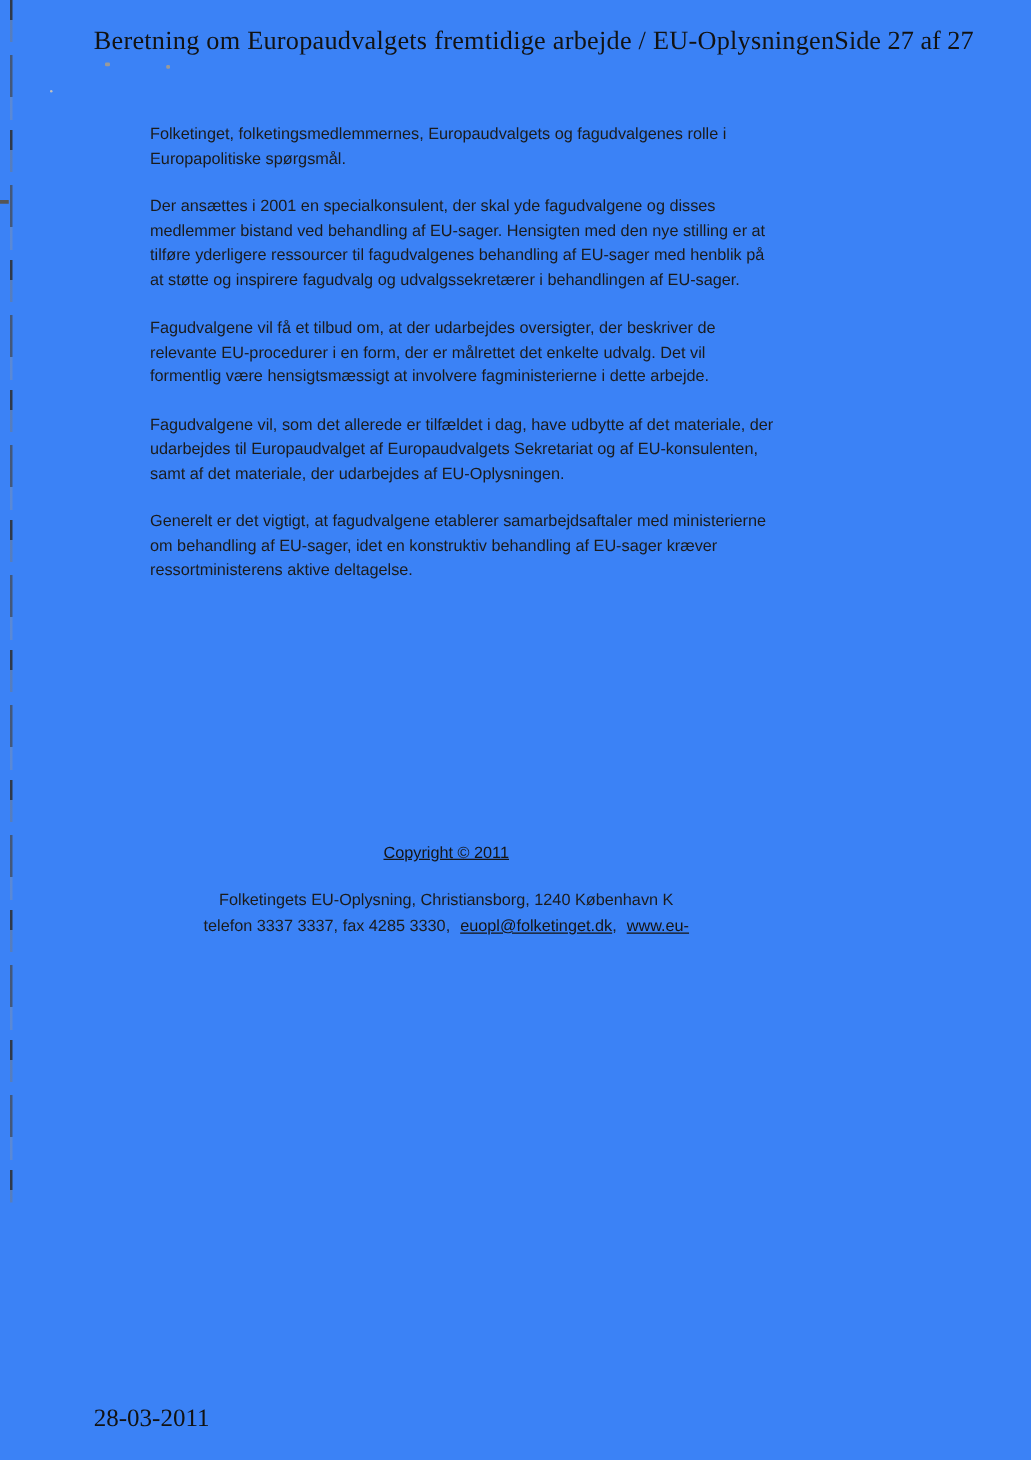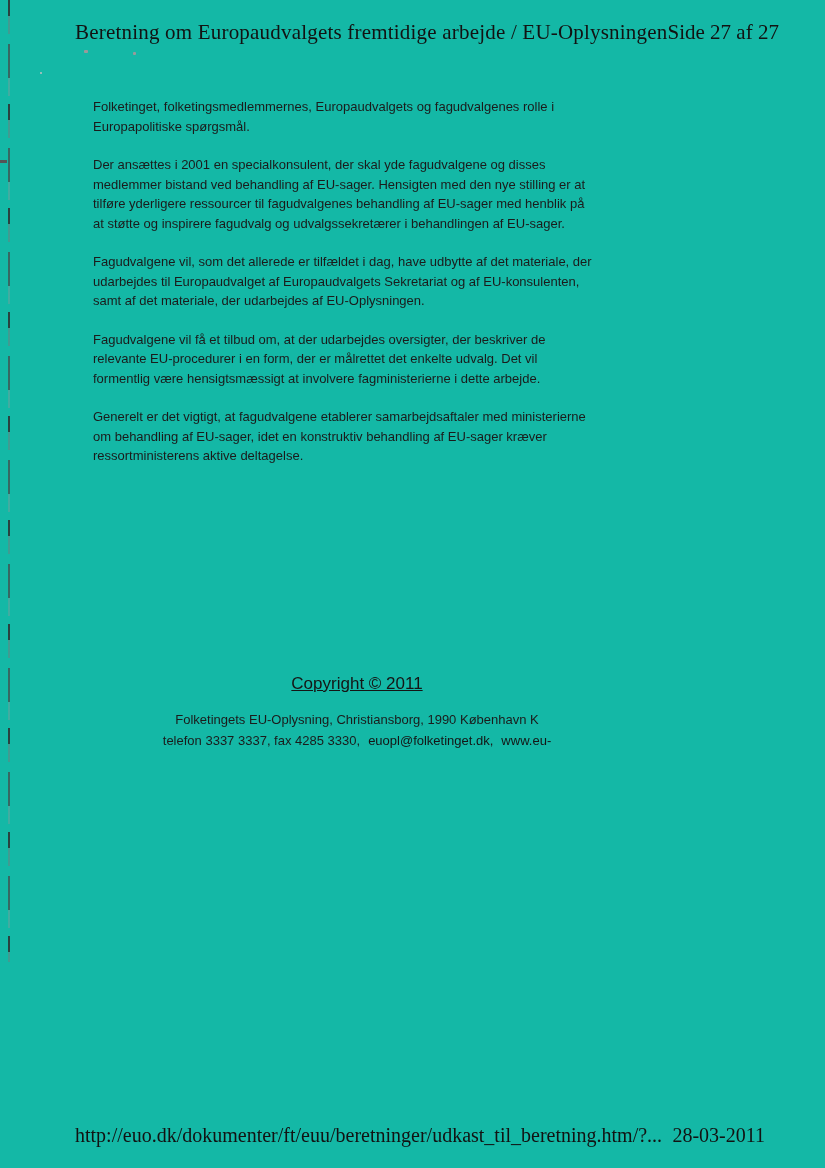--- a/index.html
+++ b/index.html
@@ -1,19 +1,19 @@
 <!DOCTYPE html>
 <html><head>
 <meta charset="utf-8">
 <style>
   html,body{margin:0;padding:0;background:#ffffff;}
   .page{
     position:relative;
     width:825px;height:1168px;
-    background:#14b8a6;
+    background:#3b82f6;
     overflow:hidden;
     font-family:"Liberation Sans","DejaVu Sans",sans-serif;
     color:#1b1b1b;
   }
   
   .scan-line-left{
     position:absolute;left:8px;top:0;width:2px;height:962px;
     background:repeating-linear-gradient(
       to bottom,
       rgba(45,45,45,.85) 0 16px,
@@ -33,36 +33,36 @@
 
   .header{
     position:absolute;left:75px;top:20px;width:690px;
     display:flex;justify-content:space-between;align-items:baseline;
     font-family:"Liberation Serif","DejaVu Serif",serif;
     font-size:21px;color:#121212;white-space:nowrap;
   }
   .header .title{letter-spacing:.2px;}
 
   .content{
-    position:absolute;left:93px;top:97px;width:500px;
+    position:absolute;left:120px;top:97px;width:500px;
     font-size:13px;line-height:19.5px;
   }
   .content p{margin:0 0 19px 0;}
 
   .copyright{
     position:absolute;left:107px;top:674px;width:500px;
-    text-align:center;font-size:17px;
+    text-align:center;font-size:13px;
   }
   .copyright a{color:#151515;text-decoration:underline;cursor:pointer;}
 
   .address{
     position:absolute;left:75px;top:709px;width:564px;
     text-align:center;font-size:13px;line-height:21px;color:#1b1b1b;
   }
-  .address a{color:#151515;cursor:pointer;}
+  .address a{color:#151515;text-decoration:underline;cursor:pointer;}
   .address .gap{display:inline-block;width:8px;}
 
   .print-footer{
     position:absolute;left:75px;top:1124px;width:690px;
     display:flex;justify-content:space-between;align-items:baseline;
     font-family:"Liberation Serif","DejaVu Serif",serif;
     font-size:20px;color:#121212;white-space:nowrap;
   }
 </style>
 </head>
@@ -77,32 +77,31 @@
   <span class="speck sp3"></span>
 
   <div class="header">
     <span class="title">Beretning om Europaudvalgets fremtidige arbejde / EU-Oplysningen</span>
     <span class="pageno">Side 27 af 27</span>
   </div>
 
   <div class="content">
     <p>Folketinget, folketingsmedlemmernes, Europaudvalgets og fagudvalgenes rolle i Europapolitiske spørgsmål.</p>
     <p>Der ansættes i 2001 en specialkonsulent, der skal yde fagudvalgene og disses medlemmer bistand ved behandling af EU-sager. Hensigten med den nye stilling er at tilføre yderligere ressourcer til fagudvalgenes behandling af EU-sager med henblik på at støtte og inspirere fagudvalg og udvalgssekretærer i behandlingen af EU-sager.</p>
+    <p>Fagudvalgene vil få et tilbud om, at der udarbejdes oversigter, der beskriver de relevante EU-procedurer i en form, der er målrettet det enkelte udvalg. Det vil formentlig være hensigtsmæssigt at involvere fagministerierne i dette arbejde.</p>
     <p>Fagudvalgene vil, som det allerede er tilfældet i dag, have udbytte af det materiale, der udarbejdes til Europaudvalget af Europaudvalgets Sekretariat og af EU-konsulenten, samt af det materiale, der udarbejdes af EU-Oplysningen.</p>
-    <p>Fagudvalgene vil få et tilbud om, at der udarbejdes oversigter, der beskriver de relevante EU-procedurer i en form, der er målrettet det enkelte udvalg. Det vil formentlig være hensigtsmæssigt at involvere fagministerierne i dette arbejde.</p>
     <p>Generelt er det vigtigt, at fagudvalgene etablerer samarbejdsaftaler med ministerierne om behandling af EU-sager, idet en konstruktiv behandling af EU-sager kræver ressortministerens aktive deltagelse.</p>
   </div>
 
   <div class="copyright">
     <a>Copyright © 2011</a>
   </div>
 
   <div class="address">
-    <div>Folketingets EU-Oplysning, Christiansborg, 1990 København K</div>
+    <div>Folketingets EU-Oplysning, Christiansborg, 1240 København K</div>
     <div><span>telefon 3337 3337, fax 4285 3330,</span><span class="gap"></span><a>euopl@folketinget.dk</a><span>,</span><span class="gap"></span><a>www.eu-</a></div>
   </div>
 
   <div class="print-footer">
-    <span>http://euo.dk/dokumenter/ft/euu/beretninger/udkast_til_beretning.htm/?...</span>
     <span>28-03-2011</span>
   </div>
 
 </div>
 
 </body></html>

